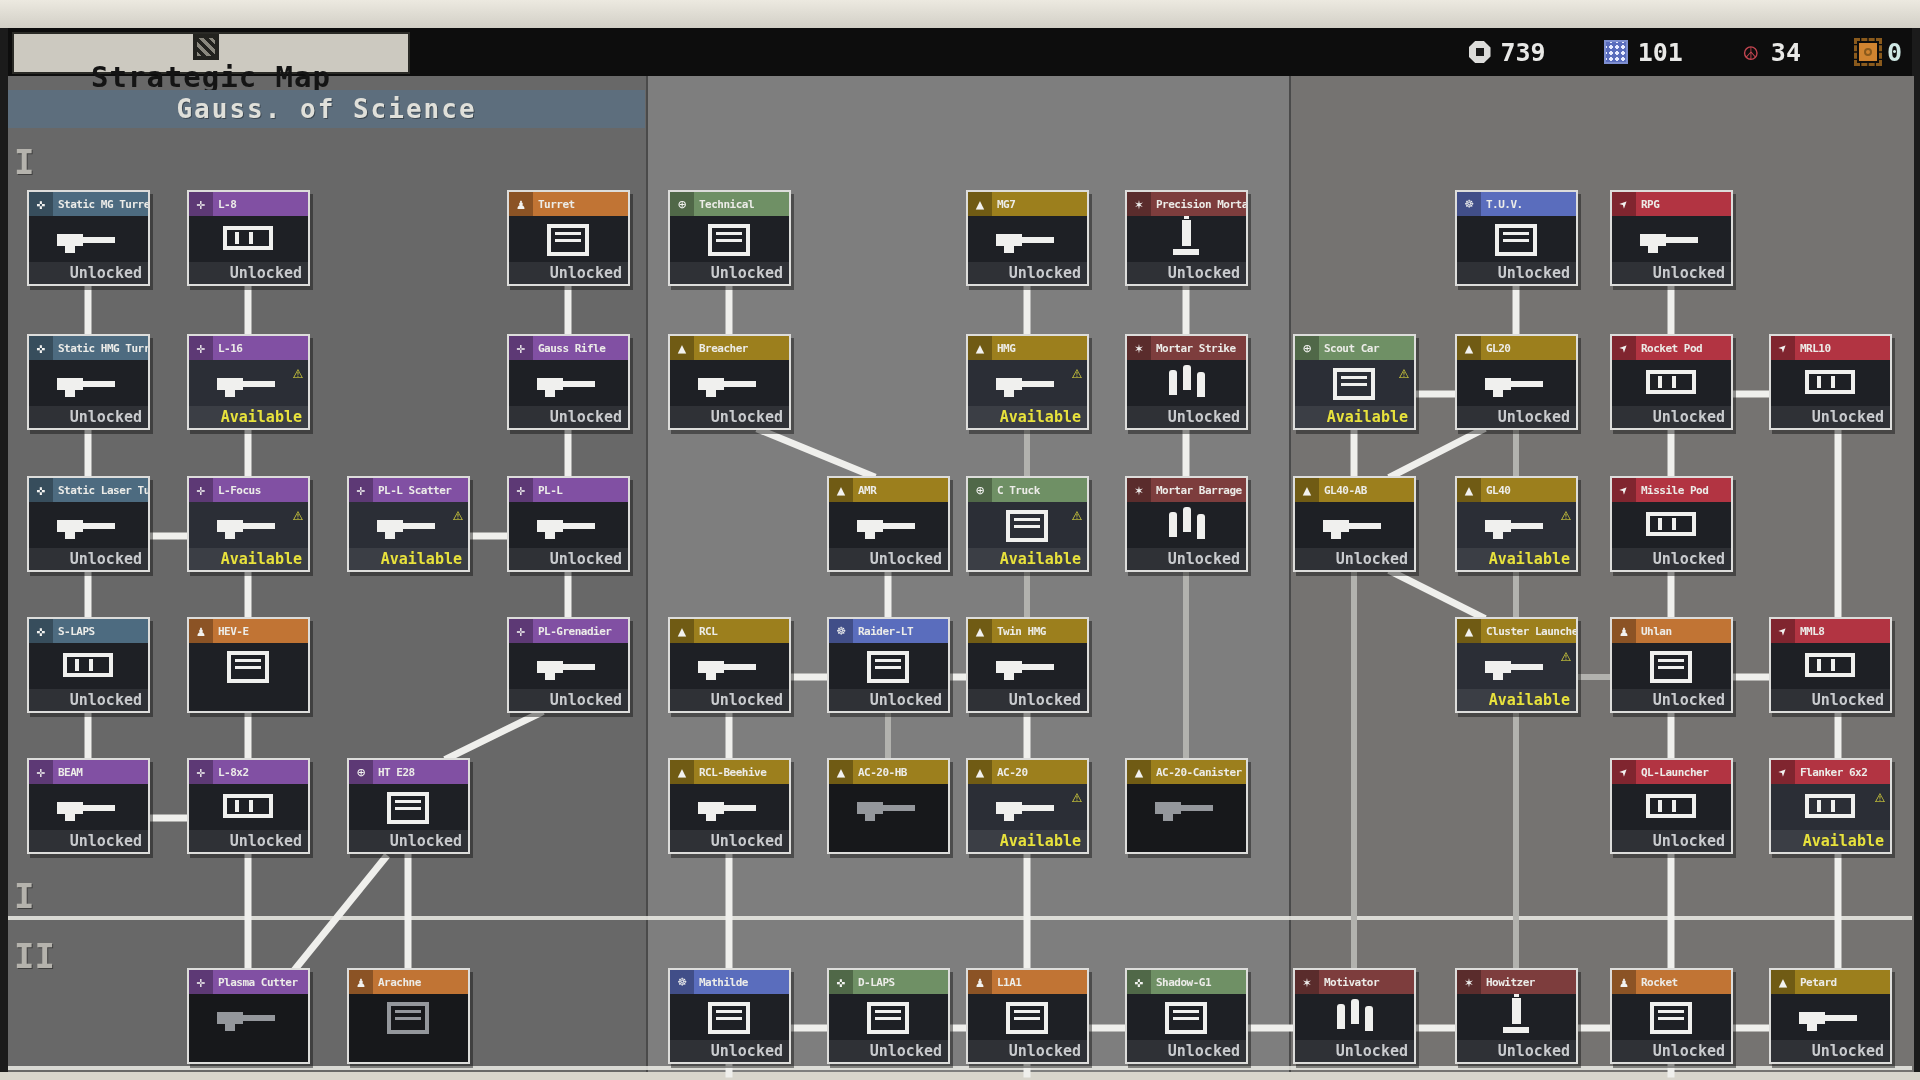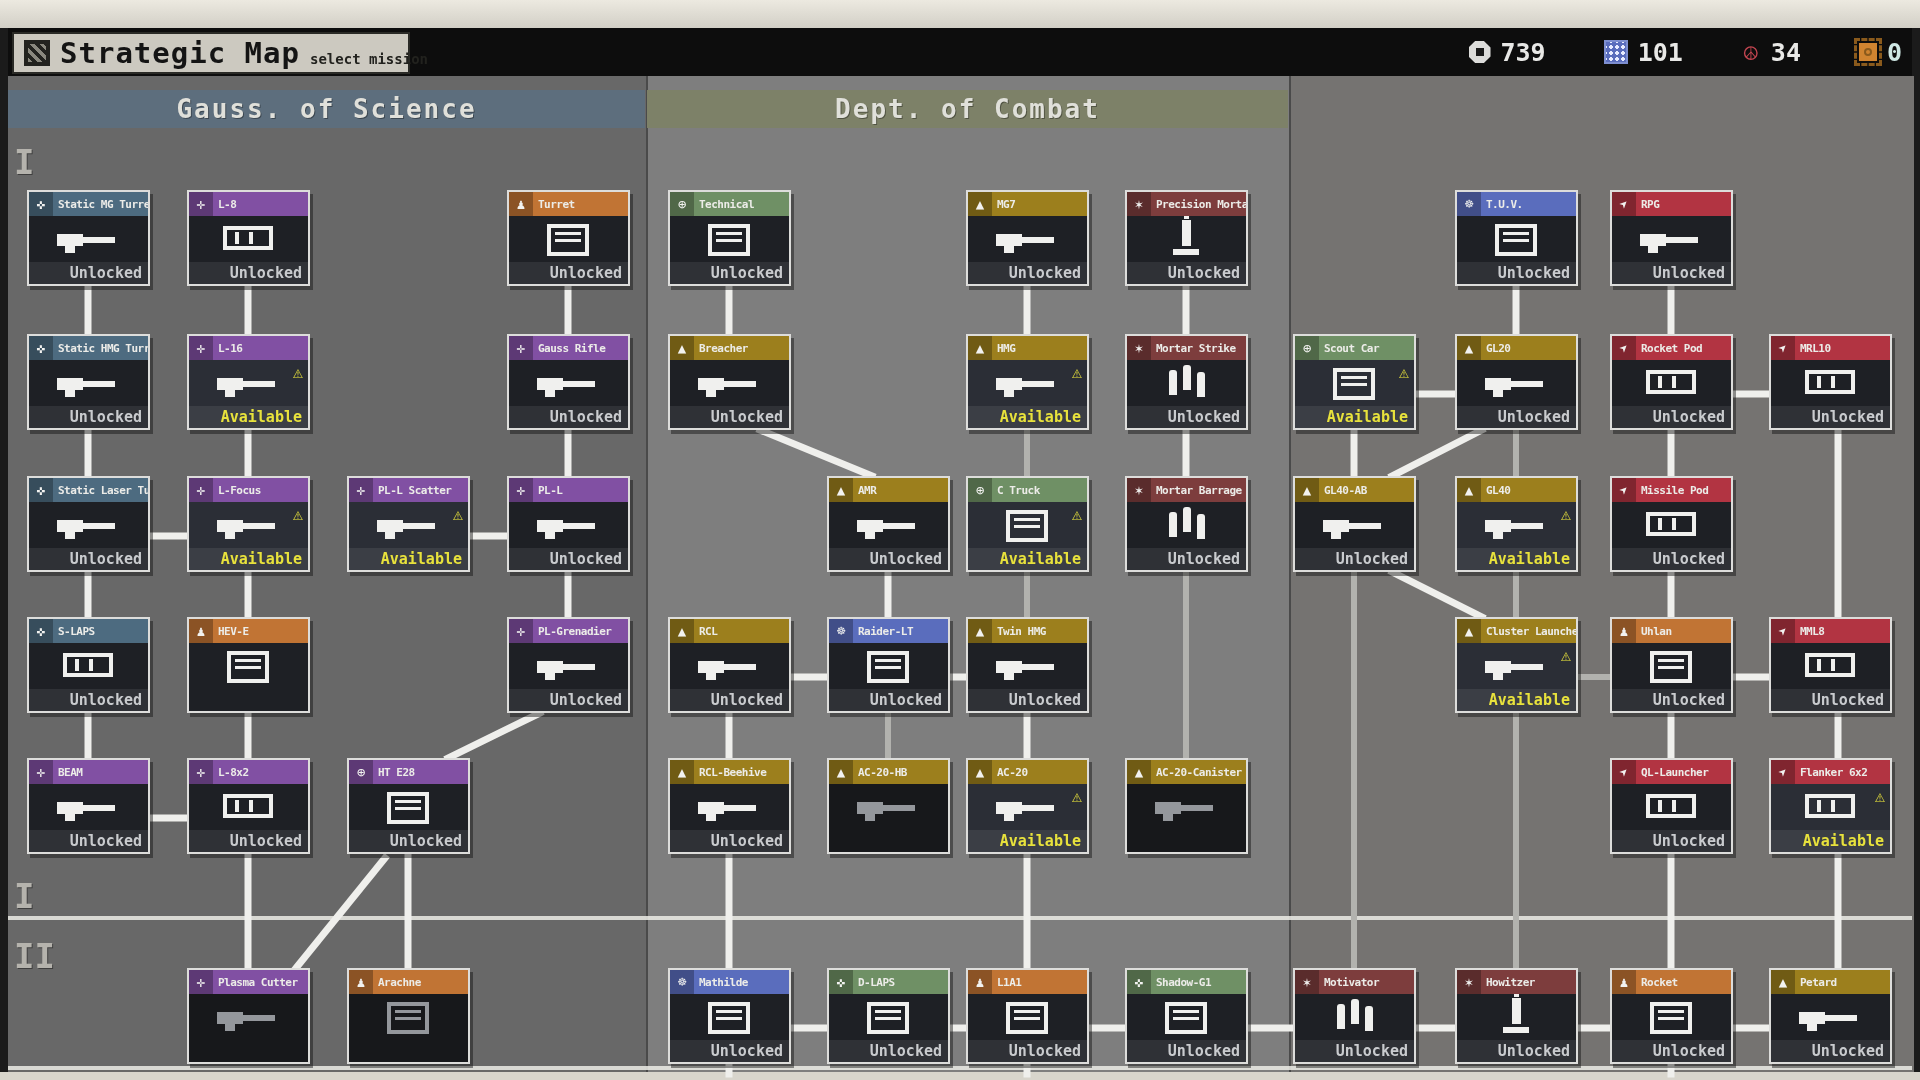--- a/index.html
+++ b/index.html
@@ -8,21 +8,21 @@
   
   .top-strip{position:absolute;left:0;top:0;width:1920px;height:28px;
     background:linear-gradient(#ece9e0,#d2cfc6);}
   .bottom-strip{position:absolute;left:0;top:1072px;width:1920px;height:8px;background:#d8d5cc;}
   .side-dark{position:absolute;top:28px;height:1044px;width:8px;background:#1b1b1b;}
   
   #topbar{position:absolute;left:8px;top:28px;width:1904px;height:48px;background:#0d0d0d;
     display:flex;align-items:center;}
   .tab{position:absolute;top:4px;height:42px;display:flex;align-items:center;
     border:2px solid #2a2a26;box-sizing:border-box;padding:0 10px;cursor:pointer;}
-  #tab-map{left:4px;width:398px;background:#ccc9c0;}
+  #tab-map{left:4px;width:398px;background:#ccc9c0;flex-direction:column;}
   #tab-tech{left:414px;width:418px;background:#dcd9d0;}
   .tab-big{font-size:29px;font-weight:bold;color:#141414;letter-spacing:1px;white-space:nowrap;}
   .tab-small{font-size:14px;font-weight:bold;color:#22221e;margin-left:10px;margin-top:12px;white-space:nowrap;}
   .map-ico{width:26px;height:26px;margin-right:10px;background:#23231f;position:relative;flex:none;}
   .map-ico i{position:absolute;left:4px;top:4px;width:18px;height:18px;
     background:repeating-linear-gradient(45deg,#8a887e 0 3px,transparent 3px 7px);}
   .ammo-ico{display:flex;gap:3px;margin-right:10px;flex:none;}
   .ammo-ico b{width:7px;height:22px;background:#1c1c18;border-radius:3px 3px 1px 1px;
     box-shadow:inset 0 3px 0 #5a5a52;}
   
@@ -133,23 +133,20 @@
       <span class="chip-ico">
           <i></i>
         </span>
       <span class="res-val" style="color:#cfe8e4">0</span>
     </div>
   </div>
 
   <div class="dept-bar" id="dept-science" style="background: rgb(93, 110, 125);">
     <span>Gauss. of Science</span>
   </div>
-  <div class="dept-bar" id="dept-combat" style="background: rgb(125, 129, 104);">
-    <span>Dept. of Combat</span>
-  </div>
 
   <div class="tier-label" style="top:142px">I</div>
   <div class="tier-label" style="top:876px">I</div>
   <div class="tier-label" style="top:936px">II</div>
   <div class="tier-divider" style="top:916px"></div>
   <div class="tier-divider" style="top:1066px"></div>
 
   <svg id="connectors">
       <line x1="88" y1="286" x2="88" y2="334" stroke="#efefec" stroke-width="7" stroke-linecap="square"></line>
       <line x1="88" y1="430" x2="88" y2="476" stroke="#efefec" stroke-width="7" stroke-linecap="square"></line>

